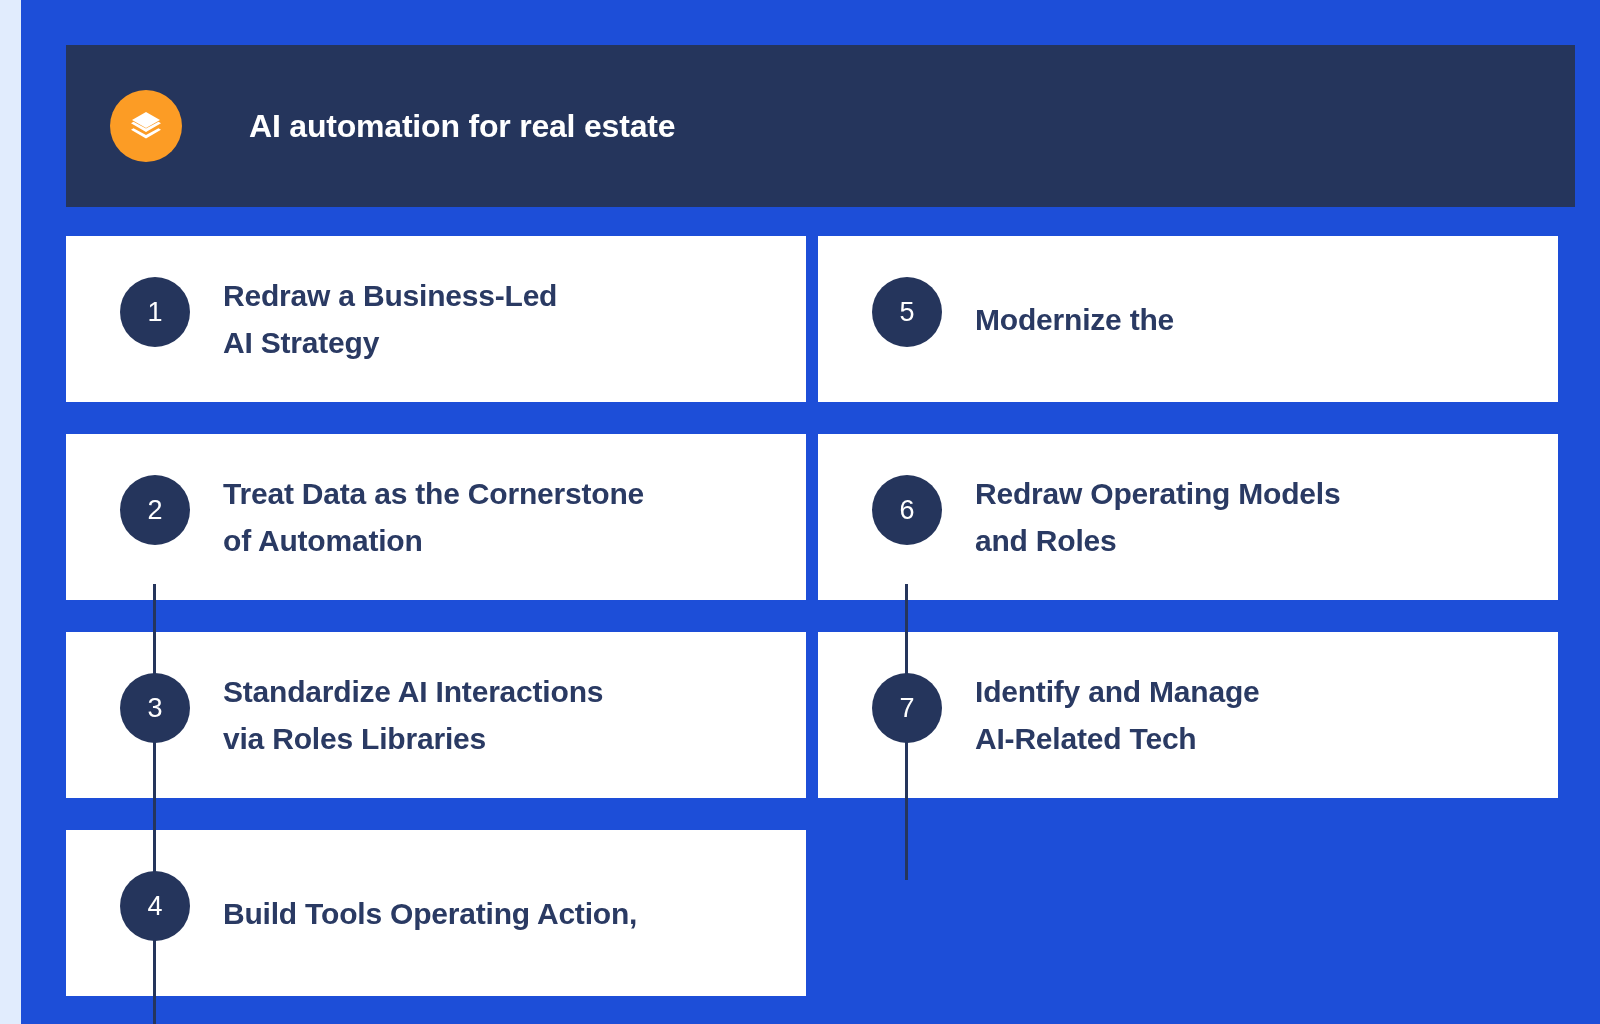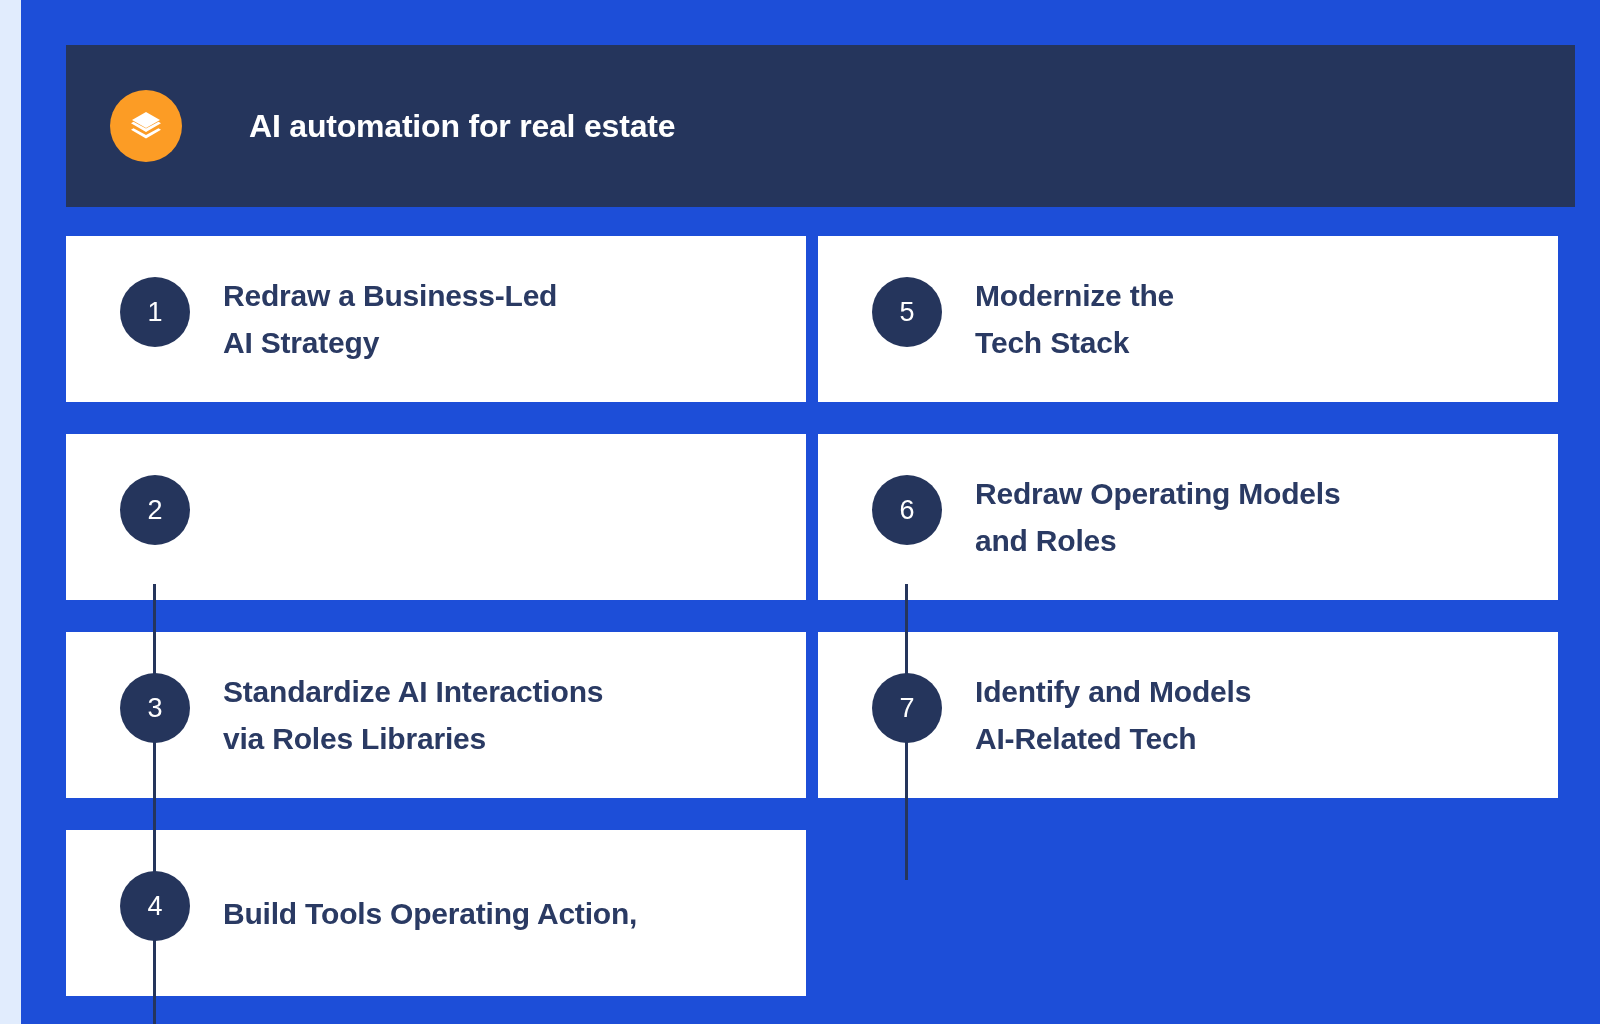--- a/index.html
+++ b/index.html
@@ -124,20 +124,24 @@
       <div class="card">
         <div class="num-circle">1</div>
         <div class="card-text">
           <span>Redraw a Business-Led</span>
           <span class="l2">AI Strategy</span>
         </div>
       </div>
 
       <div class="card">
         <div class="num-circle">2</div>
+        <div class="card-text">
+          <span>Treat Data as the Cornerstone</span>
+          <span class="l2">of Automation</span>
+        </div>
       </div>
 
       <div class="card">
         <div class="num-circle">3</div>
         <div class="card-text">
           <span>Standardize AI Interactions</span>
           <span class="l2">via Roles Libraries</span>
         </div>
       </div>
 
@@ -149,35 +153,34 @@
       </div>
     </div>
 
     <div class="col col-right">
       <div class="connector conn-right"></div>
 
       <div class="card">
         <div class="num-circle">5</div>
         <div class="card-text">
           <span>Modernize the</span>
-          <span class="l2">Tech Stack</span>
         </div>
       </div>
 
       <div class="card">
         <div class="num-circle">6</div>
         <div class="card-text">
           <span>Redraw Operating Models</span>
           <span class="l2">and Roles</span>
         </div>
       </div>
 
       <div class="card">
         <div class="num-circle">7</div>
         <div class="card-text">
-          <span>Identify and Models</span>
+          <span>Identify and Manage</span>
           <span class="l2">AI-Related Tech</span>
         </div>
       </div>
     </div>
 
   </div>
 </div>
 
 </body></html>

